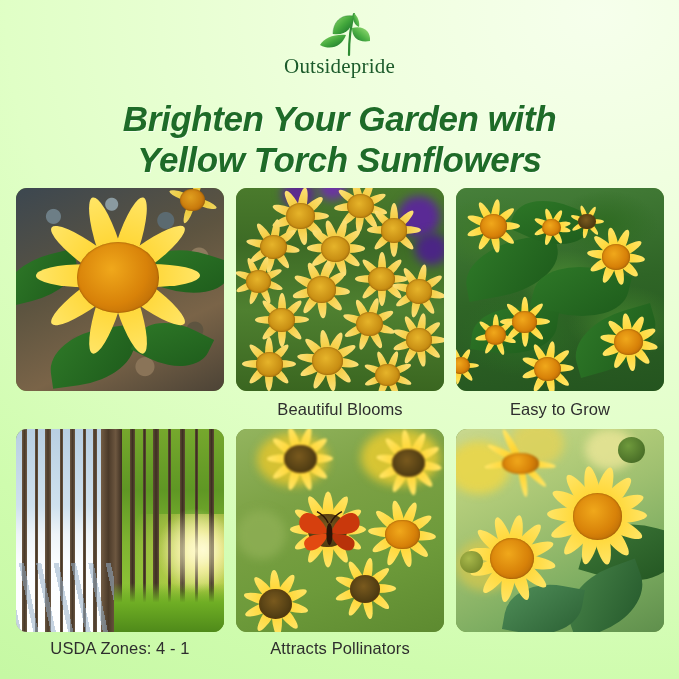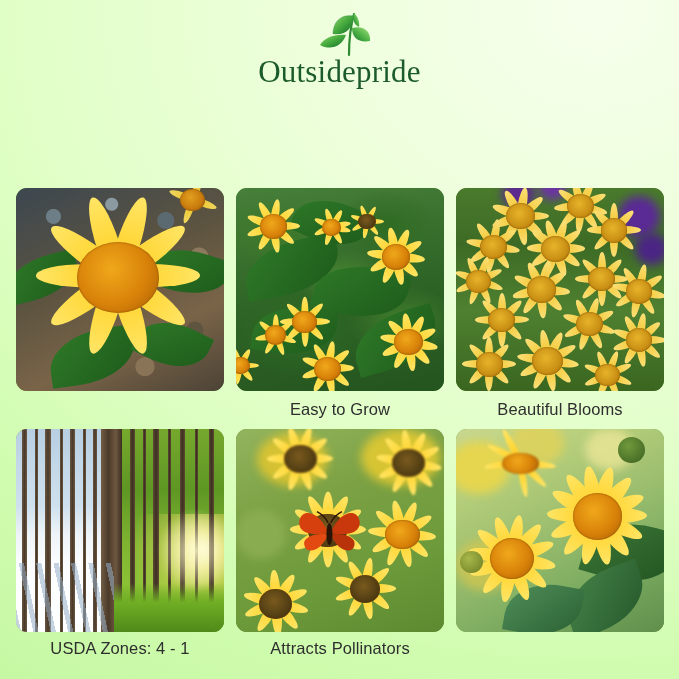--- a/index.html
+++ b/index.html
@@ -33,21 +33,21 @@
   .logo-mark {
     display: block;
     margin: 0 auto;
     width: 86px;
     height: 52px;
   }
   .logo-word {
     display: block;
     margin-top: -4px;
     font-family: "Liberation Serif", serif;
-    font-size: 31px;
+    font-size: 21px;
     letter-spacing: 0.2px;
     color: #1C5B2B;
     line-height: 1;
   }
 
   
   .headline {
     position: absolute;
     top: 98px;
     left: 0;
@@ -220,20 +220,24 @@
       <path d="M52 47 C52 34 53 20 57 6" stroke="#2E8B34" stroke-width="2.2" fill="none" stroke-linecap="round"></path>
       <path d="M56 8 C44 6 36 14 36 26 C48 28 56 21 56 8 Z" fill="url(#lg1)"></path>
       <path d="M56 8 C44 6 36 14 36 26" fill="none" stroke="#1F7A2E" stroke-width="0.8" opacity="0.5"></path>
       <path d="M55 20 C66 17 74 23 73 33 C62 35 55 30 55 20 Z" fill="url(#lg2)"></path>
       <path d="M49 27 C37 26 27 30 23 37 C34 43 45 38 49 27 Z" fill="url(#lg1)"></path>
       <path d="M57 5 C61 9 63 14 62 19 C57 17 55 11 57 5 Z" fill="url(#lg2)"></path>
     </svg>
     <span class="logo-word">Outsidepride</span>
   </div>
 
+  <div class="headline">
+    <span class="ln">Brighten Your Garden with</span>
+    <span class="ln">Yellow Torch Sunflowers</span>
+  </div>
 
   <div class="grid">
 
     <div class="cell">
       <div class="thumb">
         <div class="layer soil"></div>
         <div class="leafshape" style="left:-6%;top:34%;width:36%;height:20%;transform:rotate(-14deg)"></div>
         <div class="leafshape" style="left:62%;top:30%;width:40%;height:22%;transform:rotate(18deg)"></div>
         <div class="leafshape" style="left:16%;top:70%;width:42%;height:26%;transform:rotate(-8deg)"></div>
         <div class="leafshape" style="left:58%;top:66%;width:34%;height:22%;transform:rotate(26deg)"></div>
@@ -255,20 +259,205 @@
             <i style="transform:rotate(110deg)"></i>
           <i style="transform:rotate(200deg)"></i>
             <i style="transform:rotate(290deg)"></i>
             <b></b>
         </div>
       </div>
     </div>
 
     <div class="cell">
       <div class="thumb">
+        <div class="layer" style="background:linear-gradient(180deg,#4a7a2c 0%,#3d6b25 28%,#4f8030 60%,#3a6620 100%)"></div>
+        <div class="bokeh" style="left:22%;top:-4%;width:16%;height:14%;background:#5c2a8f"></div>
+        <div class="bokeh" style="left:40%;top:-6%;width:13%;height:12%;background:#6b33a3"></div>
+        <div class="bokeh" style="left:78%;top:4%;width:20%;height:20%;background:#5a2a95"></div>
+        <div class="bokeh" style="left:86%;top:22%;width:16%;height:16%;background:#4b2585"></div>
+
+        <div class="daisy pale" style="left:16%;top:0%;width:30%;height:28%">
+            <i style="transform:rotate(0deg)"></i>
+            <i style="transform:rotate(40deg)"></i>
+            <i style="transform:rotate(80deg)"></i>
+            <i style="transform:rotate(120deg)"></i>
+            <i style="transform:rotate(160deg)"></i>
+            <i style="transform:rotate(200deg)"></i>
+            <i style="transform:rotate(240deg)"></i>
+            <i style="transform:rotate(280deg)"></i>
+            <i style="transform:rotate(320deg)"></i>
+            <b></b>
+          </div>
+        <div class="daisy pale" style="left:46%;top:-4%;width:28%;height:26%">
+            <i style="transform:rotate(15deg)"></i>
+            <i style="transform:rotate(55deg)"></i>
+            <i style="transform:rotate(95deg)"></i>
+            <i style="transform:rotate(135deg)"></i>
+            <i style="transform:rotate(175deg)"></i>
+            <i style="transform:rotate(215deg)"></i>
+            <i style="transform:rotate(255deg)"></i>
+            <i style="transform:rotate(295deg)"></i>
+            <i style="transform:rotate(335deg)"></i>
+            <b></b>
+          </div>
+        <div class="daisy pale" style="left:62%;top:8%;width:28%;height:26%">
+            <i style="transform:rotate(0deg)"></i>
+            <i style="transform:rotate(45deg)"></i>
+            <i style="transform:rotate(90deg)"></i>
+            <i style="transform:rotate(135deg)"></i>
+            <i style="transform:rotate(180deg)"></i>
+            <i style="transform:rotate(225deg)"></i>
+            <i style="transform:rotate(270deg)"></i>
+            <i style="transform:rotate(315deg)"></i>
+            <b></b>
+          </div>
+        <div class="daisy pale" style="left:4%;top:16%;width:28%;height:26%">
+            <i style="transform:rotate(10deg)"></i>
+            <i style="transform:rotate(55deg)"></i>
+            <i style="transform:rotate(100deg)"></i>
+            <i style="transform:rotate(145deg)"></i>
+            <i style="transform:rotate(190deg)"></i>
+            <i style="transform:rotate(235deg)"></i>
+            <i style="transform:rotate(280deg)"></i>
+            <i style="transform:rotate(325deg)"></i>
+            <b></b>
+          </div>
+        <div class="daisy pale" style="left:33%;top:16%;width:30%;height:28%">
+            <i style="transform:rotate(0deg)"></i>
+            <i style="transform:rotate(36deg)"></i>
+            <i style="transform:rotate(72deg)"></i>
+            <i style="transform:rotate(108deg)"></i>
+            <i style="transform:rotate(144deg)"></i>
+            <i style="transform:rotate(180deg)"></i>
+            <i style="transform:rotate(216deg)"></i>
+            <i style="transform:rotate(252deg)"></i>
+            <i style="transform:rotate(288deg)"></i>
+            <i style="transform:rotate(324deg)"></i>
+            <b></b>
+          </div>
+        <div class="daisy pale" style="left:-2%;top:34%;width:26%;height:24%">
+            <i style="transform:rotate(20deg)"></i>
+            <i style="transform:rotate(65deg)"></i>
+            <i style="transform:rotate(110deg)"></i>
+            <i style="transform:rotate(155deg)"></i>
+            <i style="transform:rotate(200deg)"></i>
+            <i style="transform:rotate(245deg)"></i>
+            <i style="transform:rotate(290deg)"></i>
+            <i style="transform:rotate(335deg)"></i>
+            <b></b>
+          </div>
+        <div class="daisy pale" style="left:26%;top:36%;width:30%;height:28%">
+            <i style="transform:rotate(5deg)"></i>
+            <i style="transform:rotate(45deg)"></i>
+            <i style="transform:rotate(85deg)"></i>
+            <i style="transform:rotate(125deg)"></i>
+            <i style="transform:rotate(165deg)"></i>
+            <i style="transform:rotate(205deg)"></i>
+            <i style="transform:rotate(245deg)"></i>
+            <i style="transform:rotate(285deg)"></i>
+            <i style="transform:rotate(325deg)"></i>
+            <b></b>
+          </div>
+        <div class="daisy pale" style="left:56%;top:32%;width:28%;height:26%">
+            <i style="transform:rotate(0deg)"></i>
+            <i style="transform:rotate(45deg)"></i>
+            <i style="transform:rotate(90deg)"></i>
+            <i style="transform:rotate(135deg)"></i>
+            <i style="transform:rotate(180deg)"></i>
+            <i style="transform:rotate(225deg)"></i>
+            <i style="transform:rotate(270deg)"></i>
+            <i style="transform:rotate(315deg)"></i>
+            <b></b>
+          </div>
+        <div class="daisy pale" style="left:74%;top:38%;width:28%;height:26%">
+            <i style="transform:rotate(12deg)"></i>
+            <i style="transform:rotate(57deg)"></i>
+            <i style="transform:rotate(102deg)"></i>
+            <i style="transform:rotate(147deg)"></i>
+            <i style="transform:rotate(192deg)"></i>
+            <i style="transform:rotate(237deg)"></i>
+            <i style="transform:rotate(282deg)"></i>
+            <i style="transform:rotate(327deg)"></i>
+            <b></b>
+          </div>
+        <div class="daisy pale" style="left:8%;top:52%;width:28%;height:26%">
+            <i style="transform:rotate(0deg)"></i>
+            <i style="transform:rotate(45deg)"></i>
+            <i style="transform:rotate(90deg)"></i>
+            <i style="transform:rotate(135deg)"></i>
+            <i style="transform:rotate(180deg)"></i>
+            <i style="transform:rotate(225deg)"></i>
+            <i style="transform:rotate(270deg)"></i>
+            <i style="transform:rotate(315deg)"></i>
+            <b></b>
+          </div>
+        <div class="daisy pale" style="left:50%;top:54%;width:28%;height:26%">
+            <i style="transform:rotate(18deg)"></i>
+            <i style="transform:rotate(63deg)"></i>
+            <i style="transform:rotate(108deg)"></i>
+            <i style="transform:rotate(153deg)"></i>
+            <i style="transform:rotate(198deg)"></i>
+            <i style="transform:rotate(243deg)"></i>
+            <i style="transform:rotate(288deg)"></i>
+            <i style="transform:rotate(333deg)"></i>
+            <b></b>
+          </div>
+        <div class="daisy pale" style="left:74%;top:62%;width:28%;height:26%">
+            <i style="transform:rotate(0deg)"></i>
+            <i style="transform:rotate(40deg)"></i>
+            <i style="transform:rotate(80deg)"></i>
+            <i style="transform:rotate(120deg)"></i>
+            <i style="transform:rotate(160deg)"></i>
+            <i style="transform:rotate(200deg)"></i>
+            <i style="transform:rotate(240deg)"></i>
+            <i style="transform:rotate(280deg)"></i>
+            <i style="transform:rotate(320deg)"></i>
+            <b></b>
+          </div>
+        <div class="daisy pale" style="left:28%;top:70%;width:32%;height:30%">
+            <i style="transform:rotate(8deg)"></i>
+            <i style="transform:rotate(44deg)"></i>
+            <i style="transform:rotate(80deg)"></i>
+            <i style="transform:rotate(116deg)"></i>
+            <i style="transform:rotate(152deg)"></i>
+            <i style="transform:rotate(188deg)"></i>
+            <i style="transform:rotate(224deg)"></i>
+            <i style="transform:rotate(260deg)"></i>
+            <i style="transform:rotate(296deg)"></i>
+            <i style="transform:rotate(332deg)"></i>
+            <b></b>
+          </div>
+        <div class="daisy pale" style="left:2%;top:74%;width:28%;height:26%">
+            <i style="transform:rotate(0deg)"></i>
+            <i style="transform:rotate(45deg)"></i>
+            <i style="transform:rotate(90deg)"></i>
+            <i style="transform:rotate(135deg)"></i>
+            <i style="transform:rotate(180deg)"></i>
+            <i style="transform:rotate(225deg)"></i>
+            <i style="transform:rotate(270deg)"></i>
+            <i style="transform:rotate(315deg)"></i>
+            <b></b>
+          </div>
+        <div class="daisy pale" style="left:60%;top:80%;width:26%;height:24%">
+            <i style="transform:rotate(22deg)"></i>
+            <i style="transform:rotate(67deg)"></i>
+            <i style="transform:rotate(112deg)"></i>
+            <i style="transform:rotate(157deg)"></i>
+            <i style="transform:rotate(202deg)"></i>
+            <i style="transform:rotate(247deg)"></i>
+            <i style="transform:rotate(292deg)"></i>
+            <i style="transform:rotate(337deg)"></i>
+            <b></b>
+          </div>
+      </div>
+      <span class="caption">Beautiful Blooms</span>
+    </div>
+
+    <div class="cell">
+      <div class="thumb">
         <div class="layer foliage"></div>
         <div class="leafshape" style="left:4%;top:26%;width:46%;height:26%;transform:rotate(-10deg)"></div>
         <div class="leafshape" style="left:38%;top:38%;width:44%;height:26%;transform:rotate(14deg)"></div>
         <div class="leafshape" style="left:8%;top:58%;width:40%;height:24%;transform:rotate(8deg)"></div>
         <div class="leafshape" style="left:56%;top:62%;width:42%;height:26%;transform:rotate(-16deg)"></div>
         <div class="leafshape" style="left:28%;top:6%;width:36%;height:22%;transform:rotate(24deg)"></div>
         <div class="daisy" style="left:4%;top:6%;width:28%;height:26%">
             <i style="transform:rotate(0deg)"></i>
             <i style="transform:rotate(40deg)"></i>
             <i style="transform:rotate(80deg)"></i>
@@ -365,205 +554,20 @@
             <i style="transform:rotate(50deg)"></i>
             <i style="transform:rotate(100deg)"></i>
             <i style="transform:rotate(150deg)"></i>
             <i style="transform:rotate(200deg)"></i>
             <i style="transform:rotate(250deg)"></i>
             <i style="transform:rotate(300deg)"></i>
             <b></b>
           </div>
       </div>
       <span class="caption">Easy to Grow</span>
-    </div>
-
-    <div class="cell">
-      <div class="thumb">
-        <div class="layer" style="background:linear-gradient(180deg,#4a7a2c 0%,#3d6b25 28%,#4f8030 60%,#3a6620 100%)"></div>
-        <div class="bokeh" style="left:22%;top:-4%;width:16%;height:14%;background:#5c2a8f"></div>
-        <div class="bokeh" style="left:40%;top:-6%;width:13%;height:12%;background:#6b33a3"></div>
-        <div class="bokeh" style="left:78%;top:4%;width:20%;height:20%;background:#5a2a95"></div>
-        <div class="bokeh" style="left:86%;top:22%;width:16%;height:16%;background:#4b2585"></div>
-
-        <div class="daisy pale" style="left:16%;top:0%;width:30%;height:28%">
-            <i style="transform:rotate(0deg)"></i>
-            <i style="transform:rotate(40deg)"></i>
-            <i style="transform:rotate(80deg)"></i>
-            <i style="transform:rotate(120deg)"></i>
-            <i style="transform:rotate(160deg)"></i>
-            <i style="transform:rotate(200deg)"></i>
-            <i style="transform:rotate(240deg)"></i>
-            <i style="transform:rotate(280deg)"></i>
-            <i style="transform:rotate(320deg)"></i>
-            <b></b>
-          </div>
-        <div class="daisy pale" style="left:46%;top:-4%;width:28%;height:26%">
-            <i style="transform:rotate(15deg)"></i>
-            <i style="transform:rotate(55deg)"></i>
-            <i style="transform:rotate(95deg)"></i>
-            <i style="transform:rotate(135deg)"></i>
-            <i style="transform:rotate(175deg)"></i>
-            <i style="transform:rotate(215deg)"></i>
-            <i style="transform:rotate(255deg)"></i>
-            <i style="transform:rotate(295deg)"></i>
-            <i style="transform:rotate(335deg)"></i>
-            <b></b>
-          </div>
-        <div class="daisy pale" style="left:62%;top:8%;width:28%;height:26%">
-            <i style="transform:rotate(0deg)"></i>
-            <i style="transform:rotate(45deg)"></i>
-            <i style="transform:rotate(90deg)"></i>
-            <i style="transform:rotate(135deg)"></i>
-            <i style="transform:rotate(180deg)"></i>
-            <i style="transform:rotate(225deg)"></i>
-            <i style="transform:rotate(270deg)"></i>
-            <i style="transform:rotate(315deg)"></i>
-            <b></b>
-          </div>
-        <div class="daisy pale" style="left:4%;top:16%;width:28%;height:26%">
-            <i style="transform:rotate(10deg)"></i>
-            <i style="transform:rotate(55deg)"></i>
-            <i style="transform:rotate(100deg)"></i>
-            <i style="transform:rotate(145deg)"></i>
-            <i style="transform:rotate(190deg)"></i>
-            <i style="transform:rotate(235deg)"></i>
-            <i style="transform:rotate(280deg)"></i>
-            <i style="transform:rotate(325deg)"></i>
-            <b></b>
-          </div>
-        <div class="daisy pale" style="left:33%;top:16%;width:30%;height:28%">
-            <i style="transform:rotate(0deg)"></i>
-            <i style="transform:rotate(36deg)"></i>
-            <i style="transform:rotate(72deg)"></i>
-            <i style="transform:rotate(108deg)"></i>
-            <i style="transform:rotate(144deg)"></i>
-            <i style="transform:rotate(180deg)"></i>
-            <i style="transform:rotate(216deg)"></i>
-            <i style="transform:rotate(252deg)"></i>
-            <i style="transform:rotate(288deg)"></i>
-            <i style="transform:rotate(324deg)"></i>
-            <b></b>
-          </div>
-        <div class="daisy pale" style="left:-2%;top:34%;width:26%;height:24%">
-            <i style="transform:rotate(20deg)"></i>
-            <i style="transform:rotate(65deg)"></i>
-            <i style="transform:rotate(110deg)"></i>
-            <i style="transform:rotate(155deg)"></i>
-            <i style="transform:rotate(200deg)"></i>
-            <i style="transform:rotate(245deg)"></i>
-            <i style="transform:rotate(290deg)"></i>
-            <i style="transform:rotate(335deg)"></i>
-            <b></b>
-          </div>
-        <div class="daisy pale" style="left:26%;top:36%;width:30%;height:28%">
-            <i style="transform:rotate(5deg)"></i>
-            <i style="transform:rotate(45deg)"></i>
-            <i style="transform:rotate(85deg)"></i>
-            <i style="transform:rotate(125deg)"></i>
-            <i style="transform:rotate(165deg)"></i>
-            <i style="transform:rotate(205deg)"></i>
-            <i style="transform:rotate(245deg)"></i>
-            <i style="transform:rotate(285deg)"></i>
-            <i style="transform:rotate(325deg)"></i>
-            <b></b>
-          </div>
-        <div class="daisy pale" style="left:56%;top:32%;width:28%;height:26%">
-            <i style="transform:rotate(0deg)"></i>
-            <i style="transform:rotate(45deg)"></i>
-            <i style="transform:rotate(90deg)"></i>
-            <i style="transform:rotate(135deg)"></i>
-            <i style="transform:rotate(180deg)"></i>
-            <i style="transform:rotate(225deg)"></i>
-            <i style="transform:rotate(270deg)"></i>
-            <i style="transform:rotate(315deg)"></i>
-            <b></b>
-          </div>
-        <div class="daisy pale" style="left:74%;top:38%;width:28%;height:26%">
-            <i style="transform:rotate(12deg)"></i>
-            <i style="transform:rotate(57deg)"></i>
-            <i style="transform:rotate(102deg)"></i>
-            <i style="transform:rotate(147deg)"></i>
-            <i style="transform:rotate(192deg)"></i>
-            <i style="transform:rotate(237deg)"></i>
-            <i style="transform:rotate(282deg)"></i>
-            <i style="transform:rotate(327deg)"></i>
-            <b></b>
-          </div>
-        <div class="daisy pale" style="left:8%;top:52%;width:28%;height:26%">
-            <i style="transform:rotate(0deg)"></i>
-            <i style="transform:rotate(45deg)"></i>
-            <i style="transform:rotate(90deg)"></i>
-            <i style="transform:rotate(135deg)"></i>
-            <i style="transform:rotate(180deg)"></i>
-            <i style="transform:rotate(225deg)"></i>
-            <i style="transform:rotate(270deg)"></i>
-            <i style="transform:rotate(315deg)"></i>
-            <b></b>
-          </div>
-        <div class="daisy pale" style="left:50%;top:54%;width:28%;height:26%">
-            <i style="transform:rotate(18deg)"></i>
-            <i style="transform:rotate(63deg)"></i>
-            <i style="transform:rotate(108deg)"></i>
-            <i style="transform:rotate(153deg)"></i>
-            <i style="transform:rotate(198deg)"></i>
-            <i style="transform:rotate(243deg)"></i>
-            <i style="transform:rotate(288deg)"></i>
-            <i style="transform:rotate(333deg)"></i>
-            <b></b>
-          </div>
-        <div class="daisy pale" style="left:74%;top:62%;width:28%;height:26%">
-            <i style="transform:rotate(0deg)"></i>
-            <i style="transform:rotate(40deg)"></i>
-            <i style="transform:rotate(80deg)"></i>
-            <i style="transform:rotate(120deg)"></i>
-            <i style="transform:rotate(160deg)"></i>
-            <i style="transform:rotate(200deg)"></i>
-            <i style="transform:rotate(240deg)"></i>
-            <i style="transform:rotate(280deg)"></i>
-            <i style="transform:rotate(320deg)"></i>
-            <b></b>
-          </div>
-        <div class="daisy pale" style="left:28%;top:70%;width:32%;height:30%">
-            <i style="transform:rotate(8deg)"></i>
-            <i style="transform:rotate(44deg)"></i>
-            <i style="transform:rotate(80deg)"></i>
-            <i style="transform:rotate(116deg)"></i>
-            <i style="transform:rotate(152deg)"></i>
-            <i style="transform:rotate(188deg)"></i>
-            <i style="transform:rotate(224deg)"></i>
-            <i style="transform:rotate(260deg)"></i>
-            <i style="transform:rotate(296deg)"></i>
-            <i style="transform:rotate(332deg)"></i>
-            <b></b>
-          </div>
-        <div class="daisy pale" style="left:2%;top:74%;width:28%;height:26%">
-            <i style="transform:rotate(0deg)"></i>
-            <i style="transform:rotate(45deg)"></i>
-            <i style="transform:rotate(90deg)"></i>
-            <i style="transform:rotate(135deg)"></i>
-            <i style="transform:rotate(180deg)"></i>
-            <i style="transform:rotate(225deg)"></i>
-            <i style="transform:rotate(270deg)"></i>
-            <i style="transform:rotate(315deg)"></i>
-            <b></b>
-          </div>
-        <div class="daisy pale" style="left:60%;top:80%;width:26%;height:24%">
-            <i style="transform:rotate(22deg)"></i>
-            <i style="transform:rotate(67deg)"></i>
-            <i style="transform:rotate(112deg)"></i>
-            <i style="transform:rotate(157deg)"></i>
-            <i style="transform:rotate(202deg)"></i>
-            <i style="transform:rotate(247deg)"></i>
-            <i style="transform:rotate(292deg)"></i>
-            <i style="transform:rotate(337deg)"></i>
-            <b></b>
-          </div>
-      </div>
-      <span class="caption">Beautiful Blooms</span>
     </div>
 
     <div class="cell r2">
       <div class="thumb">
         <div class="winter"></div>
         <div class="summer"></div>
         <div class="sunburst"></div>
 
         <div class="trunk trunk-w" style="left:3%;width:2.4%;"></div>
         <div class="trunk trunk-w" style="left:9%;width:1.6%;"></div>

